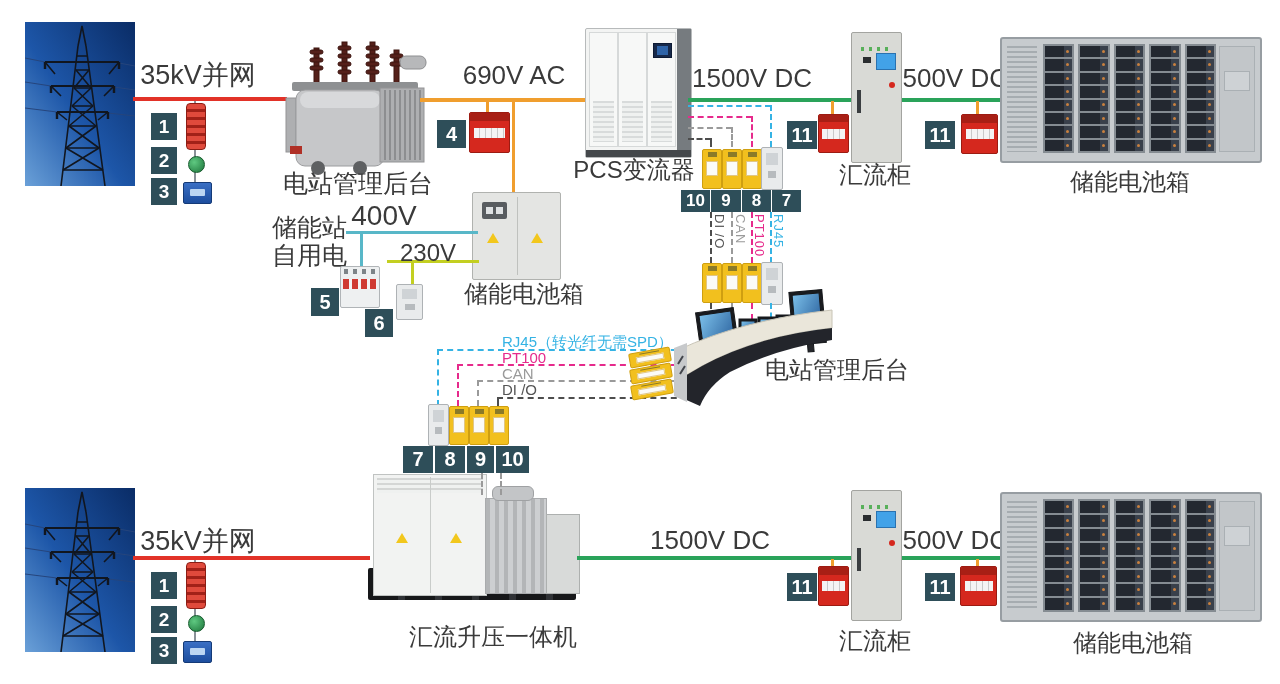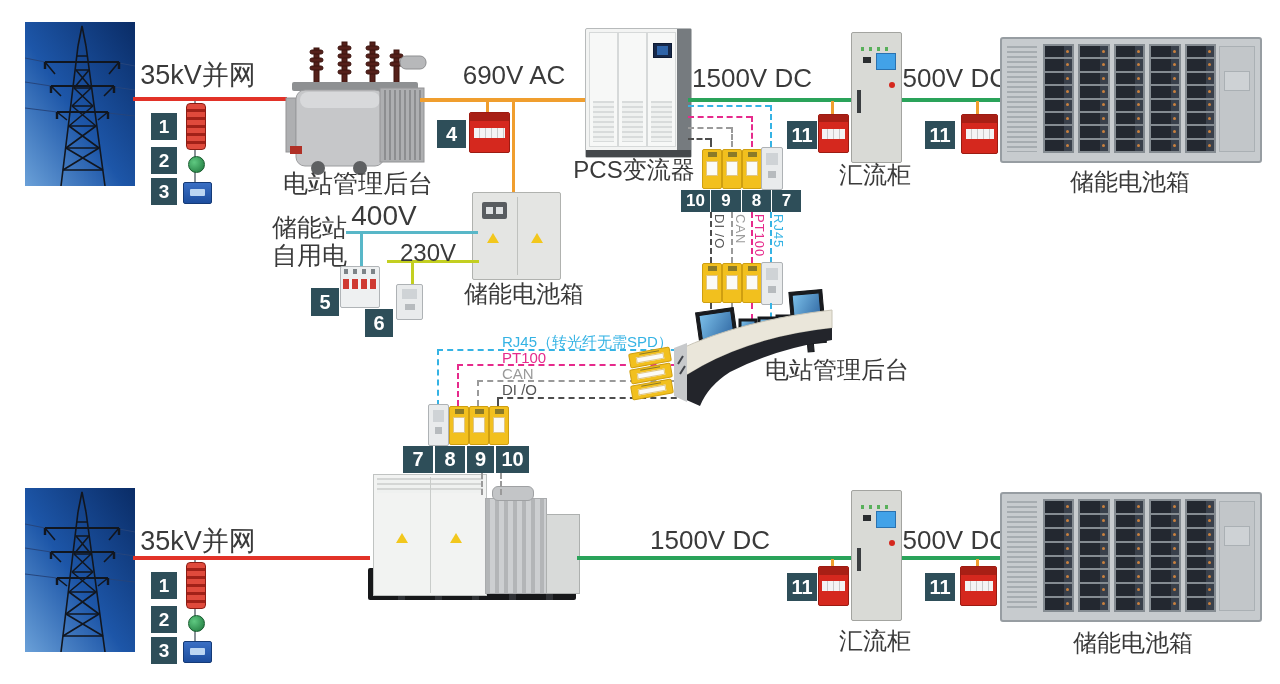--- a/index.html
+++ b/index.html
@@ -397,20 +397,21 @@
     <div class="skid"></div>
     <div class="cabs">
         <div class="dv1"></div>
       <div class="wtri" style="left:22px;top:58px"></div>
       <div class="wtri" style="left:76px;top:58px"></div>
     </div>
     <div class="xf"></div>
     <div class="pipe"></div>
     <div class="rbox"></div>
   </div>
+  <div class="lbl c" style="left:493px;top:624px;font-size:24px">汇流升压一体机</div>
 
   <div class="hl c-grn" style="left:577px;top:556px;width:423px"></div>
   <div class="lbl c" style="left:710px;top:526px;font-size:26px">1500V DC</div>
   <div class="lbl c" style="left:948px;top:526px;font-size:26px">1500V DC</div>
 
   <div class="vl c-org" style="left:831px;top:559px;height:9px"></div>
   <div class="badge" style="left:787px;top:573px;width:30px;height:28px;font-size:20px">11</div>
   <div class="spd spd-r" style="left:818px;top:566px;width:29px;height:38px"></div>
   <div class="comb" style="left:851px;top:490px;width:49px;height:129px">
     <div class="leds"></div>

